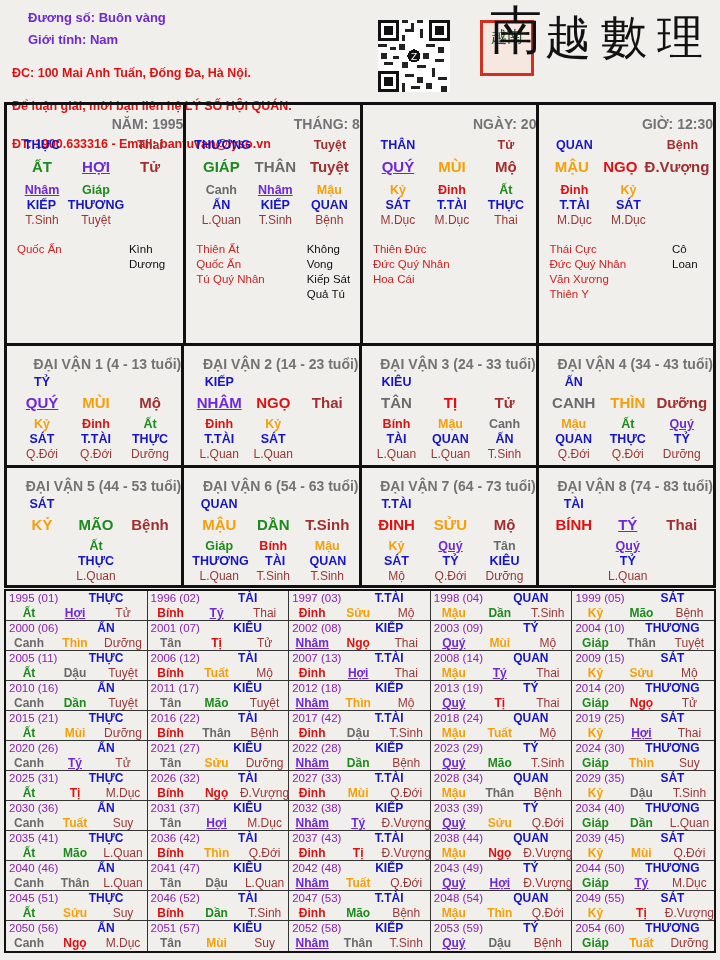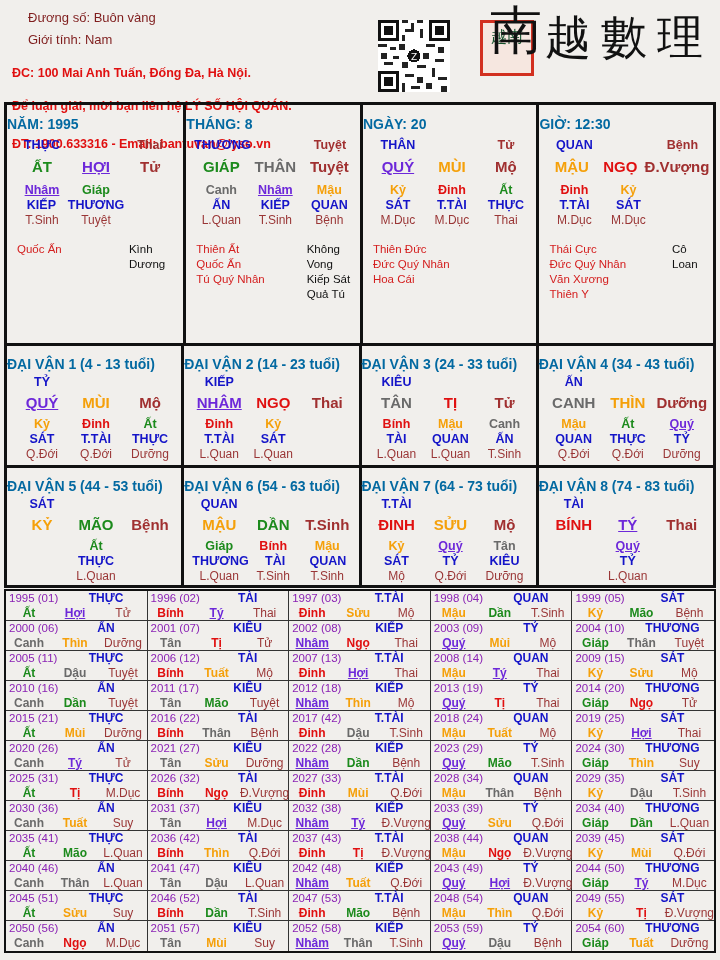--- a/index.html
+++ b/index.html
@@ -4,37 +4,37 @@
 <style>
   * { box-sizing: border-box; margin: 0; padding: 0; }
   html, body { width: 720px; height: 960px; overflow: hidden; }
   body {
     background: #f1efec;
     font-family: "Liberation Sans", sans-serif;
     position: relative;
   }
   .header { position: absolute; left: 0; top: 0; width: 720px; height: 100px; }
   .hline { position: absolute; left: 12px; font-size: 13px; white-space: nowrap; }
-  .h-blue { color: #7f1d1d; font-weight: normal; padding-left: 16px; }
+  .h-blue { color: #6d28d9; font-weight: bold; padding-left: 16px; }
   .h-red { color: #e01010; font-weight: bold; font-size: 12.5px; }
   .qr { position: absolute; left: 378px; top: 20px; width: 72px; height: 72px; background: #fff; }
   .seal { position: absolute; left: 480px; top: 20px; width: 54px; height: 56px; border: 3px solid #d23020; background: #f6e7e0; color: #14532d; font-family: "DejaVu Serif", serif; font-size: 16px; line-height: 16px; text-align: center; padding-top: 6px; }
   .seal-big { position: absolute; left: 490px; top: 4px; font-size: 52px; color: #111; font-family: "DejaVu Serif", serif; line-height: 1; }
   .brand { position: absolute; left: 545px; top: 14px; font-size: 46px; letter-spacing: 10px; font-family: "DejaVu Serif", serif; color: #111; line-height: 1; }
 
   .grid { position: absolute; left: 4px; top: 102px; width: 712px; border: 3px solid #111; }
   .grid-row { display: flex; border-bottom: 3px solid #111; }
   .grid-row:last-child { border-bottom: none; }
   .cell { flex: 1; position: relative; border-right: 3px solid #111; }
   .cell:last-child { border-right: none; }
   .pillar { height: 238px; }
   .luck { height: 119px; }
   .luck.bottom { height: 117px; }
 
-  .ctitle { text-align: left; color: #0369a1; font-weight: bold; font-size: 14px; margin-top: 11px; }
+  .ctitle { text-align: right; color: #737373; font-weight: bold; font-size: 14px; margin-top: 11px; }
   .luck .ctitle { font-size: 14px; margin-top: 10px; }
   .tri { display: flex; width: 162px; margin-left: 8px; }
   .tri > span { flex: 1; text-align: center; white-space: nowrap; }
   .r-top { margin-top: 6px; font-weight: bold; font-size: 12.5px; height: 16px; }
   .r-main { margin-top: 4px; font-weight: bold; font-size: 15px; height: 20px; }
   .r-hid { margin-top: 5px; font-weight: bold; font-size: 12.5px; height: 14px; line-height: 14px; }
   .r-hgod { font-weight: bold; font-size: 12.5px; height: 16px; line-height: 16px; }
   .r-stage { font-size: 12px; height: 15px; line-height: 15px; }
   .luck .r-top { margin-top: 3px; }
   .luck .r-main { margin-top: 3px; }

